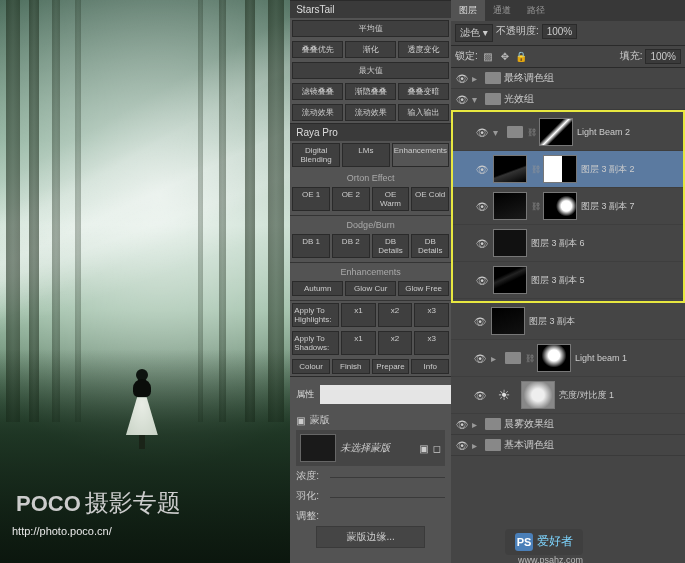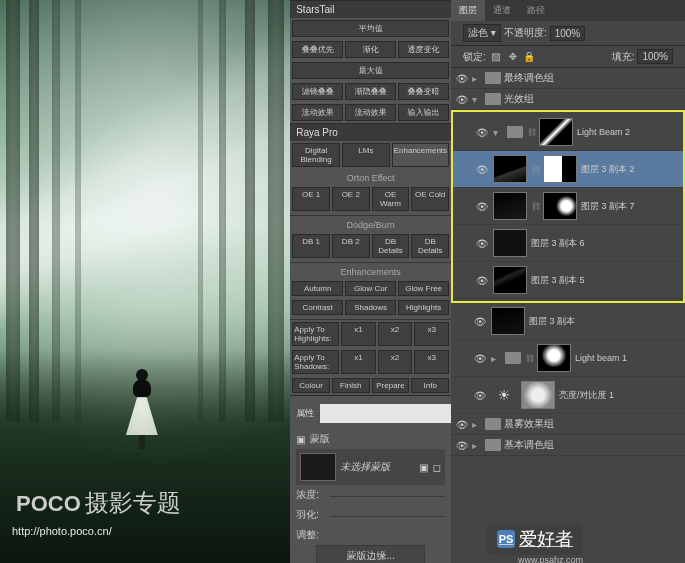--- a/index.html
+++ b/index.html
@@ -14,23 +14,23 @@
 .trees{position:absolute;top:0;bottom:25%;left:0;right:0;}
 .tree{position:absolute;top:-5%;bottom:0;width:8px;background:linear-gradient(90deg,#1a2818,#2f4030,#1a2818);opacity:0.55;}
 .girl{position:absolute;left:42%;bottom:22%;width:40px;height:70px;z-index:5;}
 .girl .head{width:12px;height:12px;background:#0e1410;border-radius:50%;margin:0 auto;}
 .girl .hair{width:18px;height:18px;background:#0a0d0a;border-radius:50% 50% 30% 30%;margin:-2px auto 0;}
 .girl .dress{width:32px;height:38px;margin:0 auto;background:radial-gradient(ellipse at 50% 20%,#e8ede5,#c8d2c5);clip-path:polygon(35% 0,65% 0,100% 100%,0 100%);}
 .girl .legs{width:6px;height:14px;background:#1a2418;margin:0 auto;}
 .wm1{position:absolute;left:12px;bottom:44px;color:#fff;font-size:22px;font-weight:bold;z-index:20;}
 .wm1 span{font-weight:normal;font-size:24px;margin-left:4px;}
 .wm2{position:absolute;left:12px;bottom:26px;color:#e8e8e8;font-size:11px;z-index:20;}
-.wm3{position:absolute;right:102px;bottom:8px;z-index:30;background:rgba(60,60,60,0.6);padding:4px 10px;border-radius:4px;display:flex;align-items:center;gap:4px;text-decoration:underline;}
+.wm3{position:absolute;right:102px;bottom:8px;z-index:30;background:rgba(60,60,60,0.6);padding:4px 10px;border-radius:4px;display:flex;align-items:flex-start;gap:4px;}
 .wm3 .ic{width:18px;height:18px;background:#4a7fb8;border-radius:3px;display:flex;align-items:center;justify-content:center;color:#fff;font-weight:bold;font-size:11px;}
-.wm3 .t{font-size:18px;color:#ffffff;}
+.wm3 .t{font-size:12px;color:#7dd3fc;}
 .wm4{position:absolute;right:102px;bottom:-2px;font-size:9px;color:#bbb;z-index:30;}
 
 .mid{width:163px;height:563px;background:#535353;display:flex;flex-direction:column;}
 .panel{background:#535353;border-top:1px solid #2a2a2a;}
 .ptitle{background:#3a3a3a;padding:3px 6px;font-size:10px;color:#ddd;}
 .btnrow{display:flex;gap:2px;padding:2px;}
 .btn{flex:1;background:#3f3f3f;border:1px solid #2a2a2a;padding:3px 2px;text-align:center;font-size:9px;color:#ccc;cursor:pointer;}
 .btn.sm{padding:2px 1px;font-size:8px;}
 .label{padding:2px 4px;font-size:9px;text-align:center;color:#aaa;}
 .sect{border-bottom:1px solid #343434;padding:2px 0;}
@@ -41,21 +41,21 @@
 .propline{display:flex;align-items:center;gap:4px;padding:3px 0;font-size:10px;color:#999;}
 .propline .lbl{width:30px;}
 .propline .val{flex:1;border-bottom:1px solid #3a3a3a;padding:1px 2px;}
 .linkbtn{text-align:center;padding:3px;font-size:10px;color:#ccc;border:1px solid #3a3a3a;background:#454545;margin:0 20px;cursor:pointer;}
 .masktitle{display:flex;align-items:center;gap:4px;padding:4px;background:#454545;}
 .maskthumb{width:36px;height:28px;background:#1a1a1a;border:1px solid #666;}
 
 .right{width:237px;height:563px;background:#454545;display:flex;flex-direction:column;}
 .rtabs{display:flex;background:#383838;}
 .rtabs .tab{padding:4px 8px;}
-.toolbar{display:flex;align-items:center;gap:3px;padding:3px 12px;background:#454545;border-bottom:1px solid #2a2a2a;font-size:9px;flex-wrap:wrap;}
+.toolbar{display:flex;align-items:flex-start;gap:3px;padding:3px 4px;background:#454545;border-bottom:1px solid #2a2a2a;font-size:9px;flex-wrap:wrap;}
 .toolbar .sel{background:#3a3a3a;padding:1px 4px;border:1px solid #2a2a2a;}
 .toolbar .ico{width:14px;height:14px;display:inline-flex;align-items:center;justify-content:center;color:#bbb;}
 .layers{flex:1;overflow:auto;background:#454545;}
 .grp{display:flex;align-items:center;gap:3px;padding:3px 4px;border-bottom:1px solid #3a3a3a;}
 .eye{width:14px;height:14px;display:flex;align-items:center;justify-content:center;color:#ccc;cursor:pointer;}
 .arrow{width:10px;color:#999;cursor:pointer;}
 .folder{width:16px;height:12px;background:#888;border-radius:1px;}
 .glabel{font-size:10px;}
 .hilite{border:2px solid #e8e840;padding:2px 0;}
 .layer{display:flex;align-items:center;gap:4px;padding:4px 4px 4px 22px;border-bottom:1px solid #3e3e3e;}
@@ -147,25 +147,20 @@
         <div class="btn sm">DB Details</div>
       </div>
     </div>
     <div class="sect">
       <div class="label">Enhancements</div>
       <div class="btnrow">
         <div class="btn sm">Autumn</div>
         <div class="btn sm">Glow Cur</div>
         <div class="btn sm">Glow Free</div>
       </div>
-      <div class="btnrow">
-        <div class="btn sm">Contrast</div>
-        <div class="btn sm">Shadows</div>
-        <div class="btn sm">Highlights</div>
-      </div>
     </div>
     <div class="btnrow">
       <div class="btn sm" style="flex:1.4;text-align:left;">Apply To Highlights:</div>
       <div class="btn sm">x1</div>
       <div class="btn sm">x2</div>
       <div class="btn sm">x3</div>
     </div>
     <div class="btnrow">
       <div class="btn sm" style="flex:1.4;text-align:left;">Apply To Shadows:</div>
       <div class="btn sm">x1</div>

